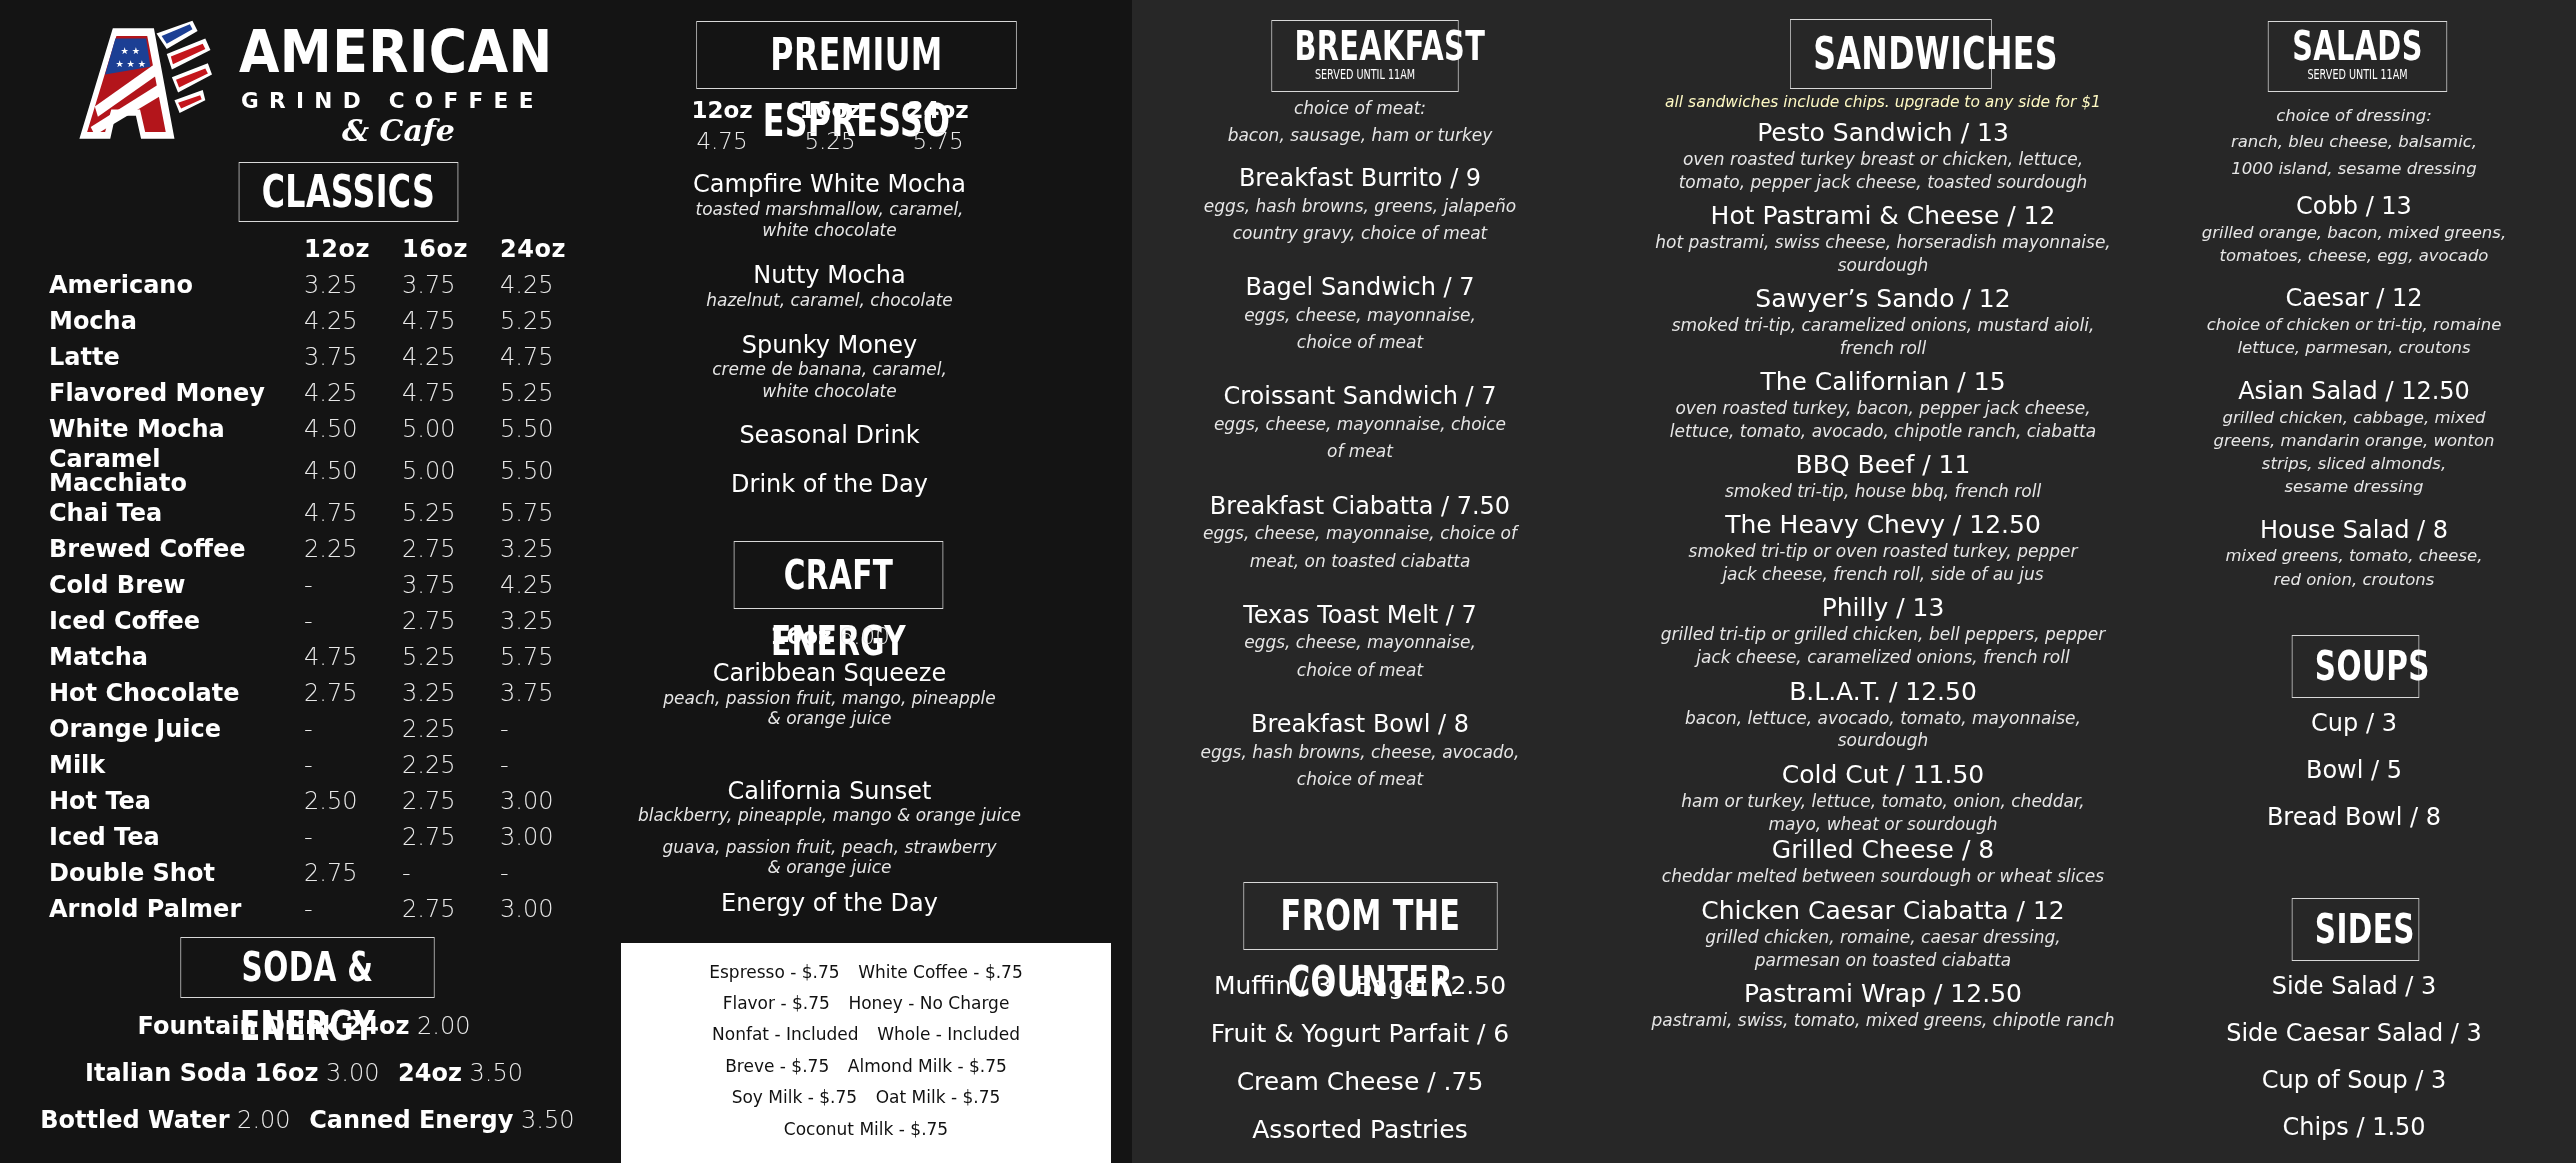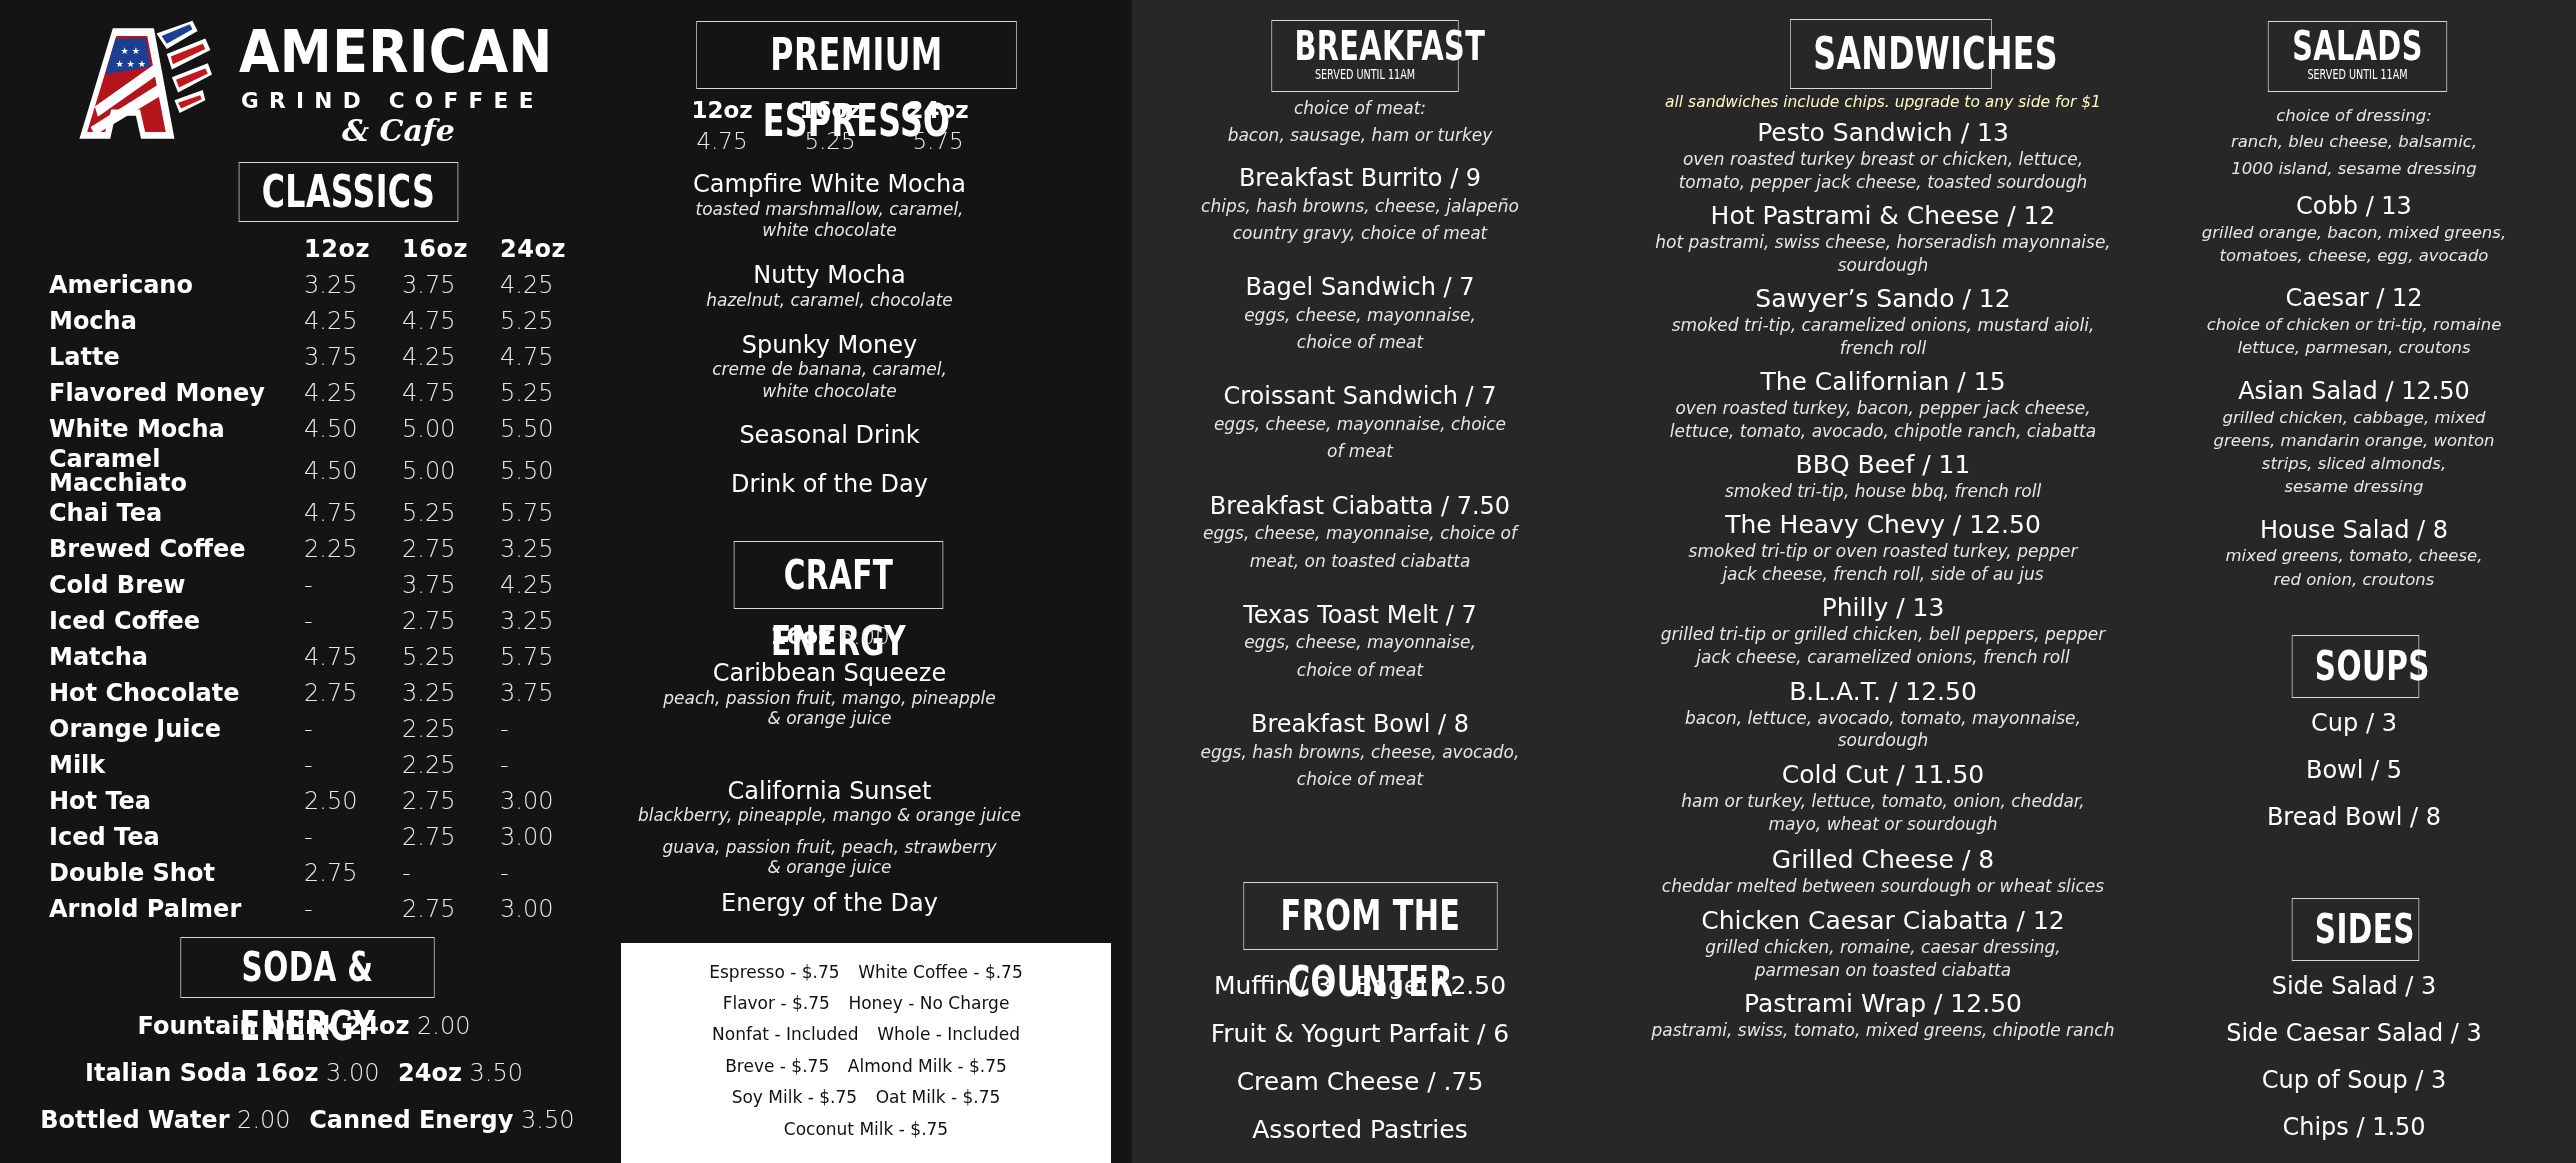--- a/index.html
+++ b/index.html
@@ -294,21 +294,21 @@
     <span class="sub">Served until 11am</span>
   </div>
 </div>
 <div class="col" id="breakfast-note" style="left:1159px; top:95px; width:402px;">
     <div class="item-desc" style="font-size: 17px; line-height: 1.6;">choice of meat:</div>
     <div class="item-desc" style="font-size: 17px; line-height: 1.6;">bacon, sausage, ham or turkey</div>
   </div>
 <div class="col" id="breakfast-items" style="left:1159px; top:164px; width:402px;">
     <div style="margin-bottom: 26px;">
       <div class="item-name" style="font-size: 24px;">Breakfast Burrito / 9</div>
-      <div class="item-desc" style="font-size: 17px; line-height: 1.6;">chips, hash browns, cheese, jalapeño</div>
+      <div class="item-desc" style="font-size: 17px; line-height: 1.6;">eggs, hash browns, greens, jalapeño</div>
       <div class="item-desc" style="font-size: 17px; line-height: 1.6;">country gravy, choice of meat</div>
     </div>
     <div style="margin-bottom: 26px;">
       <div class="item-name" style="font-size: 24px;">Bagel Sandwich / 7</div>
       <div class="item-desc" style="font-size: 17px; line-height: 1.6;">eggs, cheese, mayonnaise,</div>
       <div class="item-desc" style="font-size: 17px; line-height: 1.6;">choice of meat</div>
     </div>
     <div style="margin-bottom: 26px;">
       <div class="item-name" style="font-size: 24px;">Croissant Sandwich / 7</div>
       <div class="item-desc" style="font-size: 17px; line-height: 1.6;">eggs, cheese, mayonnaise, choice</div>
@@ -378,21 +378,21 @@
     <div style="margin-bottom: 7.2px;">
       <div class="item-name" style="font-size: 25px;">Philly / 13</div>
       <div class="item-desc" style="font-size: 17px; line-height: 1.35;">grilled tri-tip or grilled chicken, bell peppers, pepper</div>
       <div class="item-desc" style="font-size: 17px; line-height: 1.35;">jack cheese, caramelized onions, french roll</div>
     </div>
     <div style="margin-bottom: 7.2px;">
       <div class="item-name" style="font-size: 25px;">B.L.A.T. / 12.50</div>
       <div class="item-desc" style="font-size: 17px; line-height: 1.35;">bacon, lettuce, avocado, tomato, mayonnaise,</div>
       <div class="item-desc" style="font-size: 17px; line-height: 1.35;">sourdough</div>
     </div>
-    <div style="margin-bottom: 10px;">
+    <div style="margin-bottom: 0;">
       <div class="item-name" style="font-size: 25px;">Cold Cut / 11.50</div>
       <div class="item-desc" style="font-size: 17px; line-height: 1.35;">ham or turkey, lettuce, tomato, onion, cheddar,</div>
       <div class="item-desc" style="font-size: 17px; line-height: 1.35;">mayo, wheat or sourdough</div>
     </div>
     <div style="margin-bottom: 7.2px;">
       <div class="item-name" style="font-size: 25px;">Grilled Cheese / 8</div>
       <div class="item-desc" style="font-size: 17px; line-height: 1.35;">cheddar melted between sourdough or wheat slices</div>
     </div>
     <div style="margin-bottom: 7.2px;">
       <div class="item-name" style="font-size: 25px;">Chicken Caesar Ciabatta / 12</div>

